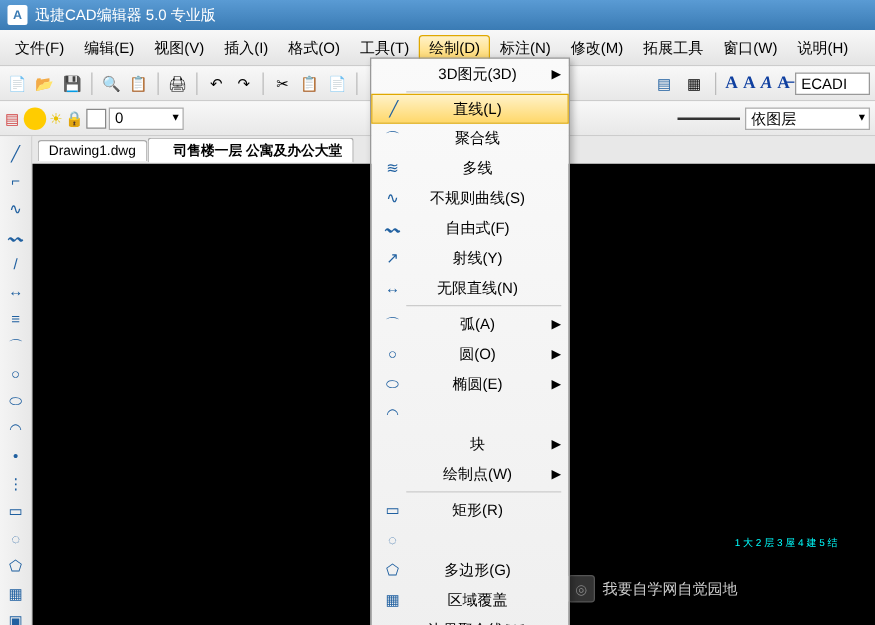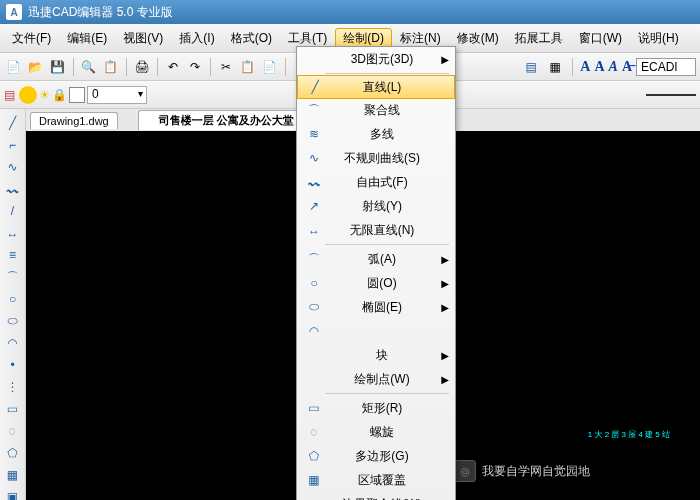--- a/index.html
+++ b/index.html
@@ -13,21 +13,21 @@
 .toolbar .tb { width: 20px; height: 20px; display: inline-flex; align-items: center; justify-content: center; cursor: pointer; border-radius: 2px; }
 .toolbar .sep { width: 1px; height: 18px; background: #bbb; margin: 0 3px; }
 .toolbar2 { height: 28px; background: linear-gradient(#f8f8f8, #e8e8e8); display: flex; align-items: center; padding: 0 4px; border-bottom: 1px solid #ccc; gap: 2px; }
 .toolbar2 .bulb { width: 18px; height: 18px; background: #ffcc00; border-radius: 50%; }
 .toolbar2 .block { width: 16px; height: 16px; }
 .dropdown { background: #fff; border: 1px solid #aaa; height: 18px; padding: 0 16px 0 4px; min-width: 100px; position: relative; }
 .dropdown::after { content: "▾"; position: absolute; right: 3px; top: 1px; font-size: 10px; }
 .main { display: flex; height: calc(100% - 102px); position: relative; }
 .sidebar { width: 26px; background: linear-gradient(90deg, #f4f4f4, #e8e8e8); border-right: 1px solid #ccc; display: flex; flex-direction: column; align-items: center; padding-top: 4px; gap: 2px; }
 .sidebar .st { width: 20px; height: 20px; display: flex; align-items: center; justify-content: center; cursor: pointer; color: #2060a0; }
-.tabbar { height: 22px; background: #e8e8e8; display: flex; align-items: center; padding: 0 4px; gap: 20px; }
+.tabbar { height: 22px; background: #e8e8e8; display: flex; align-items: center; padding: 0 4px; gap: 0; }
 .tab { background: #fff; padding: 2px 8px; border: 1px solid #aaa; border-bottom: none; border-radius: 3px 3px 0 0; font-size: 11px; }
 .tab.active { font-weight: bold; padding-left: 20px; }
 .canvas-area { flex: 1; display: flex; flex-direction: column; }
 .canvas { flex: 1; background: #000; position: relative; }
 .menu { position: absolute; background: linear-gradient(#fafafa, #efefef); border: 1px solid #999; box-shadow: 2px 2px 6px rgba(0,0,0,0.3); min-width: 160px; z-index: 100; }
 .menu .row { display: flex; align-items: center; height: 24px; padding: 0 20px 0 6px; cursor: pointer; position: relative; }
 .menu .row .icon { width: 22px; display: flex; justify-content: center; color: #2060a0; }
 .menu .row .txt { flex: 1; padding-left: 4px; text-align: center; }
 .menu .row.hl { background: linear-gradient(#fff2c8, #ffd86b); border: 1px solid #e0a800; margin: -1px 0; }
 .menu .row .arrow { position: absolute; right: 6px; font-size: 10px; }
@@ -94,20 +94,21 @@
 <div class="toolbar2">
   <span class="tb" style="color:#d04040">▤</span>
   <span class="sep"></span>
   <span class="bulb"></span>
   <span style="color:#e8c000">☀</span>
   <span class="tb">🔒</span>
   <span class="block" style="background:#fff;border:1px solid #888"></span>
   <span class="dropdown" style="min-width:60px">0</span>
   <div class="right-tools">
     <span style="width:50px;height:2px;background:#333;display:inline-block"></span>
+    <span class="dropdown">依图层</span>
   </div>
 </div>
 
 <div class="main">
   <div class="sidebar">
     <span class="st">╱</span>
     <span class="st">⌐</span>
     <span class="st">∿</span>
     <span class="st">〰</span>
     <span class="st">/</span>
@@ -204,21 +205,20 @@
       <span class="txt">绘制点(W)</span>
       <span class="arrow">▶</span>
     </div>
   <div class="msep"></div>
   <div class="row">
       <span class="icon">▭</span>
       <span class="txt">矩形(R)</span>
     </div>
   <div class="row">
       <span class="icon">◌</span>
-      <span class="txt">螺旋</span>
     </div>
   <div class="row">
       <span class="icon">⬠</span>
       <span class="txt">多边形(G)</span>
     </div>
   <div class="row">
       <span class="icon">▦</span>
       <span class="txt">区域覆盖</span>
     </div>
   <div class="row">

